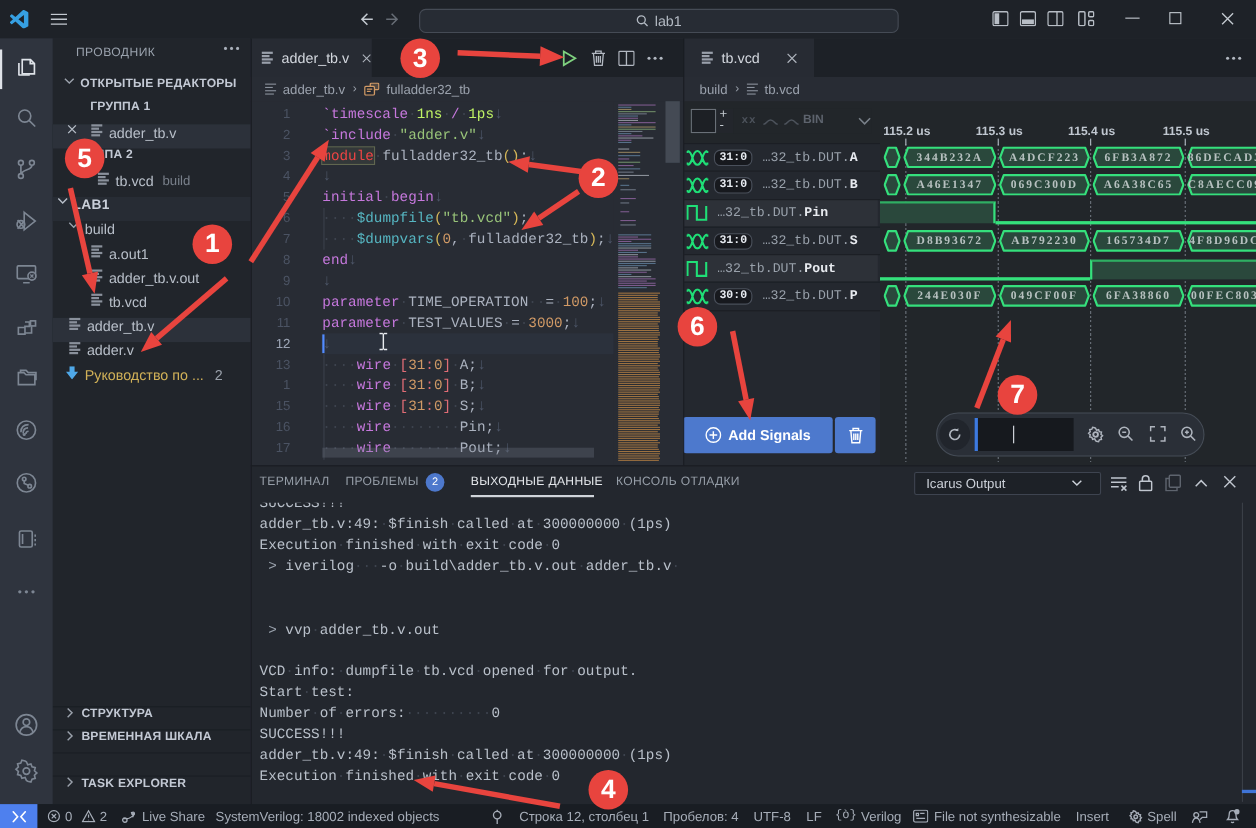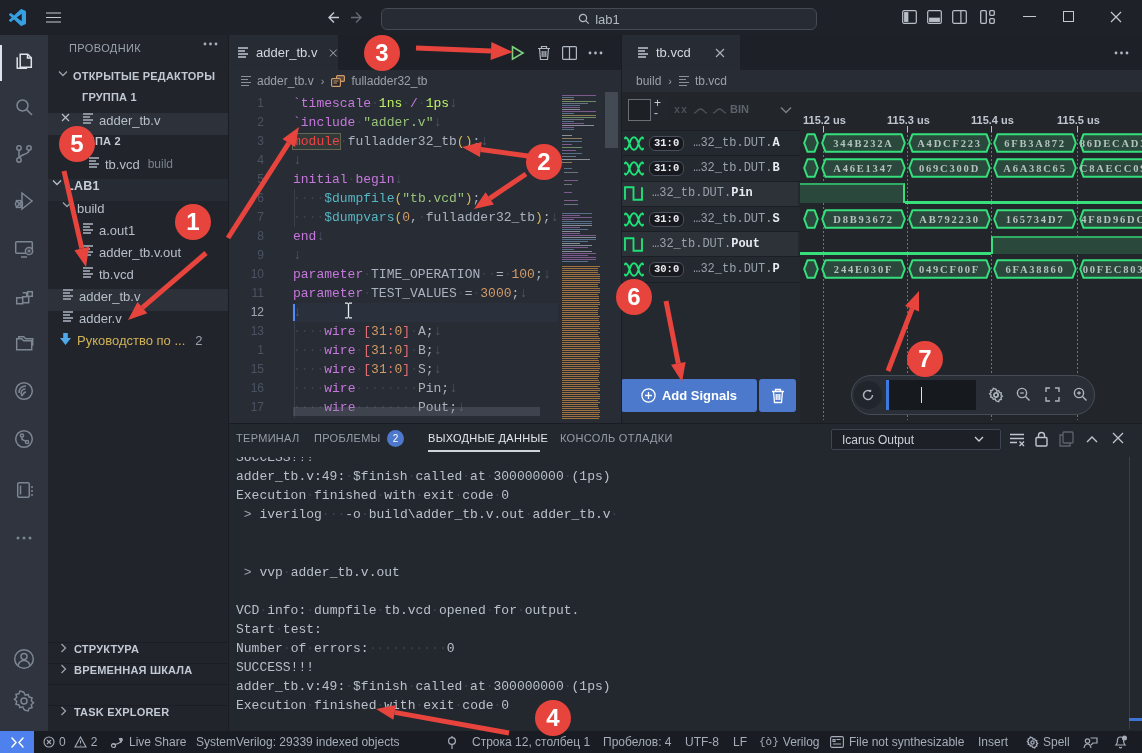--- a/index.html
+++ b/index.html
@@ -919,21 +919,21 @@
         <path d="M6.5 1L12 11H1z" fill="none" stroke="#a6adb8" stroke-width="1.1"></path>
         <path d="M6.5 4.5v3M6.5 9.3v.4" stroke="#a6adb8" stroke-width="1.1"></path>
       </svg>2</div>
     <div class="sitem" style="left:110px"><svg width="14" height="13" viewBox="0 0 14 13" style="margin-right:5px">
         <g fill="none" stroke="#a6adb8" stroke-width="1.2">
           <path d="M2 8c4 1 8-1 10-4M9 2.5L12 4l-1.5 3"></path>
           <circle cx="3.5" cy="9.5" r="2"></circle>
           <circle cx="11" cy="3.5" r="1.2"></circle>
         </g>
       </svg>Live Share</div>
-    <div class="sitem" style="left:196px">SystemVerilog: 29339 indexed objects</div>
+    <div class="sitem" style="left:196px">SystemVerilog: 18002 indexed objects</div>
     <svg class="ab" style="left:447px;top:5px" width="10" height="13" viewBox="0 0 10 13">
       <circle cx="5" cy="5" r="3.4" fill="none" stroke="#a6adb8" stroke-width="1.2"></circle>
       <path d="M5 8.4V13M5 0v1.6" stroke="#a6adb8" stroke-width="1.2"></path>
     </svg>
     <div class="sitem" style="left:472px">Строка 12, столбец 1</div>
     <div class="sitem" style="left:603px">Пробелов: 4</div>
     <div class="sitem" style="left:685px">UTF-8</div>
     <div class="sitem" style="left:733px">LF</div>
     <div class="sitem" style="left:759px"><span style="font-family:Liberation Mono;font-size:11px;margin-right:4px">{ò}</span>Verilog</div>
     <div class="sitem" style="left:830px"><svg width="14" height="12" viewBox="0 0 14 12" style="margin-right:5px">

